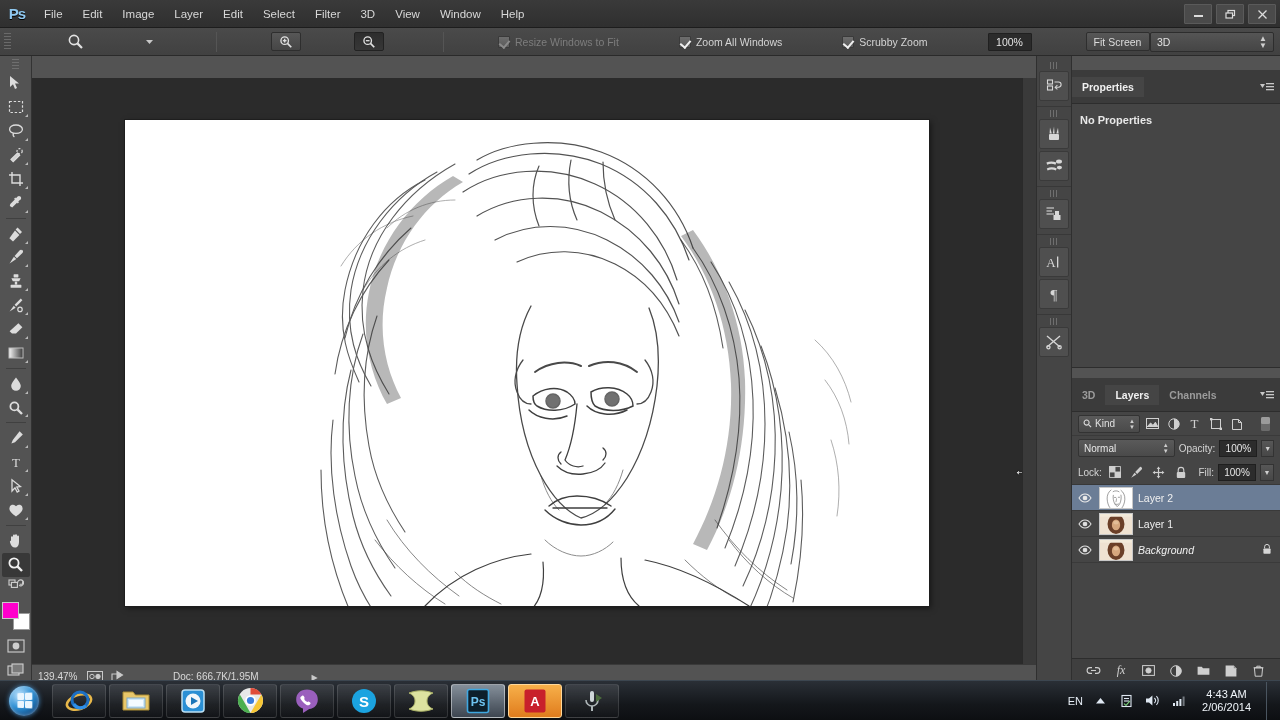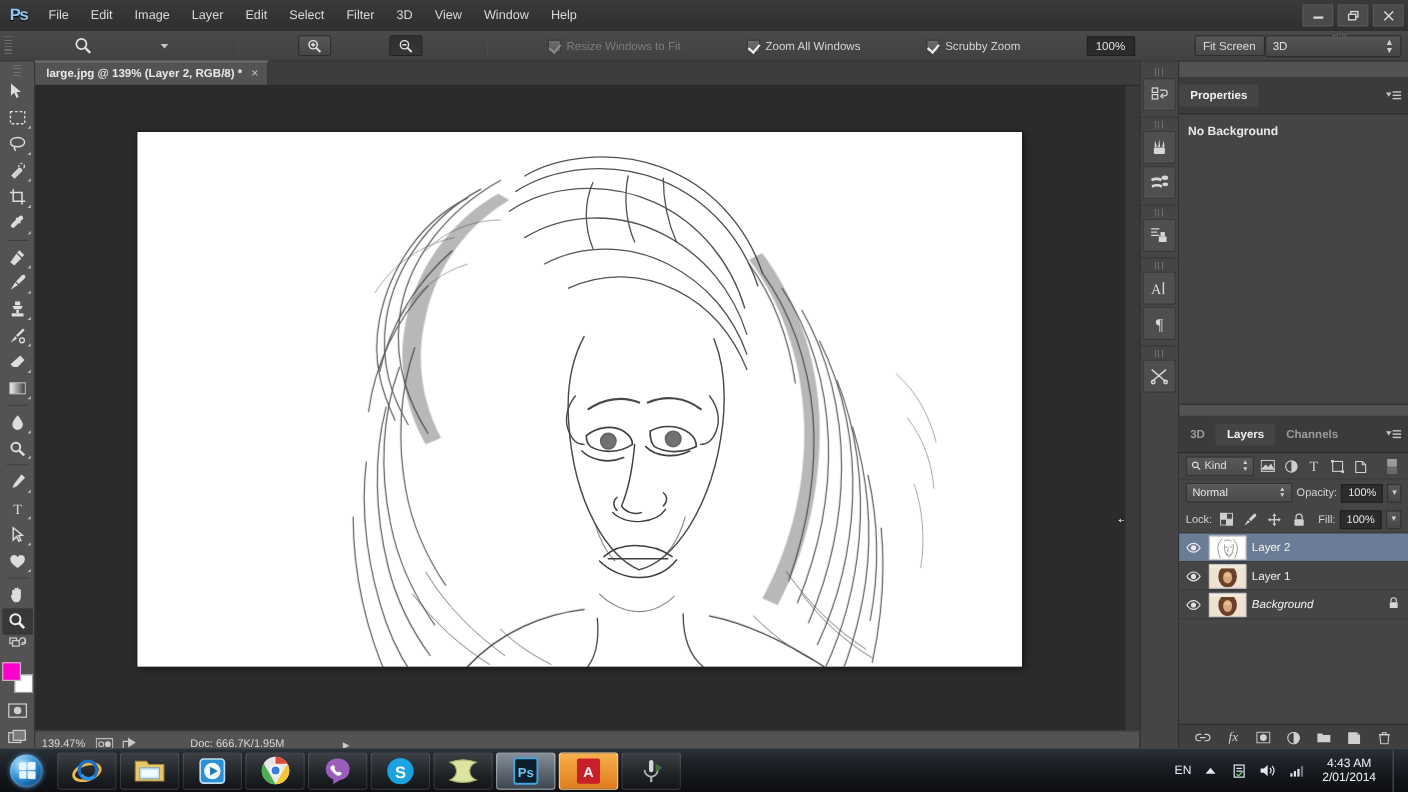--- a/index.html
+++ b/index.html
@@ -503,26 +503,20 @@
       </svg>
     </div>
     <div class="tool nocorner">
       <svg width="18" height="15" viewBox="0 0 18 15" fill="none" stroke="#cfcfcf" stroke-width="1.1">
         <rect x="1" y="3" width="11" height="9" fill="#5e5e5e"></rect>
           <rect x="5" y="1" width="11" height="9" fill="#7a7a7a"></rect>
       </svg>
     </div>
   </div>
 
-  <div class="tabbar">
-    <div class="doctab">
-      <span>large.jpg @ 139% (Layer 2, RGB/8) *</span>
-      <span class="close">×</span>
-    </div>
-  </div>
 
   <div class="canvas-area">
     <div class="artboard">
       <svg class="sketch" viewBox="0 0 804 486" preserveAspectRatio="none">
         <rect width="804" height="486" fill="#ffffff"></rect>
         <g stroke="#2a2a2a" fill="none" stroke-linecap="round" opacity="0.9">
 
           <g stroke-width="1.1" opacity="0.85">
             <path d="M300 60c-40 20-70 60-80 110-8 40 4 70 14 92"></path>
             <path d="M312 52c-44 24-78 68-86 118-6 42 6 72 20 96"></path>
@@ -733,21 +727,21 @@
       <div class="panel-tab active">Properties</div>
       <div class="panel-menu">
         <svg width="14" height="10" viewBox="0 0 14 10" fill="#c7c7c7">
             <polygon points="0,2 5,2 2.5,6"></polygon>
             <rect x="6" y="1" width="8" height="1.3"></rect>
             <rect x="6" y="4" width="8" height="1.3"></rect>
             <rect x="6" y="7" width="8" height="1.3"></rect>
           </svg>
       </div>
     </div>
-    <div class="props-body">No Background</div>
+    <div class="props-body">No Properties</div>
   </div>
 
   <div class="dock layers-dock">
     <div class="panel-head">
       <div class="panel-tab">3D</div>
       <div class="panel-tab active">Layers</div>
       <div class="panel-tab">Channels</div>
       <div class="panel-menu">
         <svg width="14" height="10" viewBox="0 0 14 10" fill="#c7c7c7">
             <polygon points="0,2 5,2 2.5,6"></polygon>
@@ -1066,19 +1060,19 @@
       <span class="tray-ico">
         <svg width="14" height="12" viewBox="0 0 14 12" fill="#dfe8f2">
             <rect x="1" y="8" width="2" height="3"></rect>
             <rect x="4.2" y="6" width="2" height="5"></rect>
             <rect x="7.4" y="4" width="2" height="7"></rect>
             <rect x="10.6" y="1.5" width="2" height="9.5" opacity=".45"></rect>
           </svg>
       </span>
       <span class="clock">
         <span>4:43 AM</span><br>
-        <span>2/01/2014</span>
+        <span>2/06/2014</span>
       </span>
       <span class="showdesk"></span>
     </div>
   </div>
 
 </div>
 
 </body></html>

